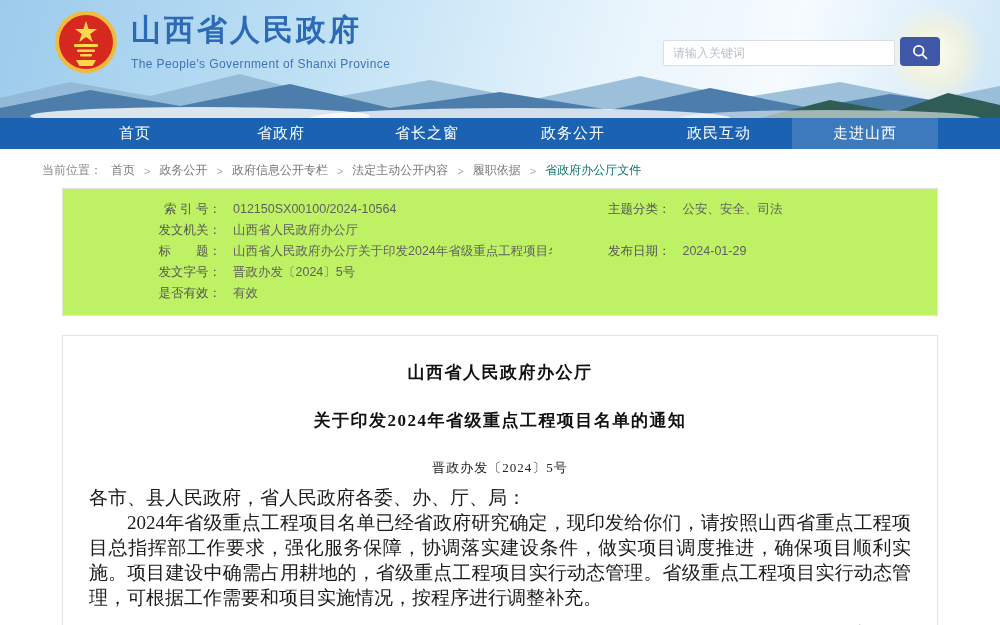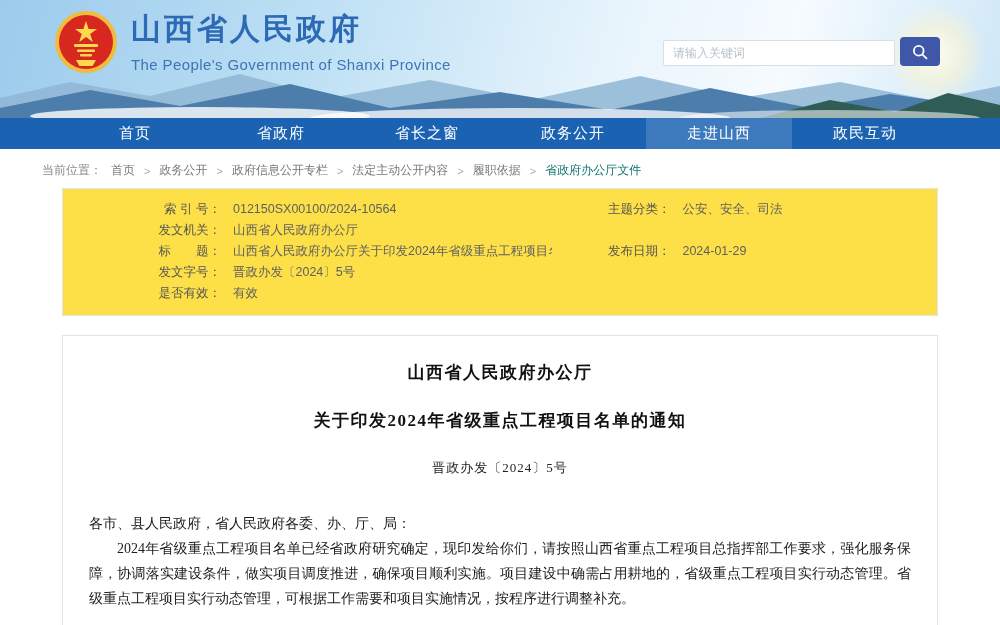--- a/index.html
+++ b/index.html
@@ -17,21 +17,21 @@
   }
   .sun-glow {
     position:absolute; right:14px; top:4px; width:100px; height:100px; border-radius:50%;
     background:radial-gradient(circle, rgba(255,253,238,0.95) 0%, rgba(255,245,205,0.55) 38%, rgba(255,245,205,0) 70%);
     pointer-events:none;
   }
   .scenery { position:absolute; left:0; bottom:0; width:100%; height:58px; }
   .brand { position:absolute; left:54px; top:10px; display:flex; align-items:center; gap:13px; cursor:pointer; }
   .emblem { width:64px; height:64px; flex:0 0 auto; }
   .site-title { color:#2d6ab5; font-size:30px; font-weight:bold; letter-spacing:3px; line-height:34px; }
-  .site-subtitle { color:#3f74b5; font-size:15px; letter-spacing:.4px; margin-top:10px; }
+  .site-subtitle { color:#3f74b5; font-size:12px; letter-spacing:.4px; margin-top:10px; }
   .search { position:absolute; right:60px; top:37px; display:flex; align-items:flex-end; }
   .search-input {
     width:232px; height:26px; border:1px solid #d9dee3; border-radius:2px;
     padding:0 9px; font-size:12px; color:#333; background:#fff; outline:none;
   }
   .search-input::placeholder { color:#b9c2ca; }
   .search-btn {
     width:40px; height:29px; margin-left:5px; border:none; border-radius:4px;
     background:#3e57a8; display:flex; align-items:center; justify-content:center; cursor:pointer;
   }
@@ -48,40 +48,40 @@
   .breadcrumb {
     padding:13px 0 9px 42px; font-size:12px; color:#888;
     display:flex; align-items:center; gap:9px; white-space:nowrap;
   }
   .crumb-link { color:#777; cursor:pointer; }
   .crumb-sep { color:#aaa; font-size:11px; }
   .crumb-current { color:#0f766e; }
 
   
   .meta-box {
-    margin:0 62px; border:1px solid #e4e4e4; background:#fde047;
+    margin:0 62px; border:1px solid #e4e4e4; background:#bef264;
     display:flex; padding:10px 0 11px;
   }
   .meta-col-left  { width:56%; padding-left:70px; }
   .meta-col-right { width:44%; padding-left:30px; }
   .meta-row { display:flex; line-height:21px; font-size:12.5px; }
   .meta-label { min-width:88px; text-align:right; color:#555; white-space:pre; flex:0 0 auto; }
   .meta-value { color:#606060; padding-left:12px; white-space:nowrap; overflow:hidden; }
   .meta-spacer { height:21px; }
 
   
   .doc-box {
     margin:19px 62px 0; border:1px solid #e4e4e4; border-bottom:none;
     padding:25px 26px 40px; height:320px;
     font-family:"Liberation Serif","DejaVu Serif",serif; color:#1c1c1c;
   }
   .doc-title { text-align:center; font-size:17px; font-weight:bold; letter-spacing:1.5px; color:#111; }
   .doc-title + .doc-title { margin-top:25px; }
   .doc-number { text-align:center; font-size:13px; margin-top:27px; color:#222; letter-spacing:1px; }
-  .doc-body { margin-top:34px; font-size:14px; line-height:25px; text-align:justify; }
+  .doc-body { margin-top:8px; font-size:19px; line-height:25px; text-align:justify; }
   .doc-paragraph { text-indent:2em; }
   .doc-signature { text-align:right; font-size:13.5px; line-height:25px; margin-top:9px; padding-right:4px; }
 </style>
 </head>
 <body>
 
 <div class="header">
   <div class="sun-glow"></div>
 
   <svg class="scenery" viewBox="0 0 1000 58" preserveAspectRatio="none">
@@ -118,22 +118,22 @@
       </svg>
     </button>
   </div>
 </div>
 
 <div class="nav">
   <div class="nav-item">首页</div>
   <div class="nav-item">省政府</div>
   <div class="nav-item">省长之窗</div>
   <div class="nav-item">政务公开</div>
+  <div class="nav-item">政民互动</div>
   <div class="nav-item active">走进山西</div>
-  <div class="nav-item">政民互动</div>
 </div>
 
 <div class="breadcrumb">
   <span>当前位置：</span>
   <span class="crumb-link">首页</span>
   <span class="crumb-sep">&gt;</span>
   <span class="crumb-link">政务公开</span>
   <span class="crumb-sep">&gt;</span>
   <span class="crumb-link">政府信息公开专栏</span>
   <span class="crumb-sep">&gt;</span>

